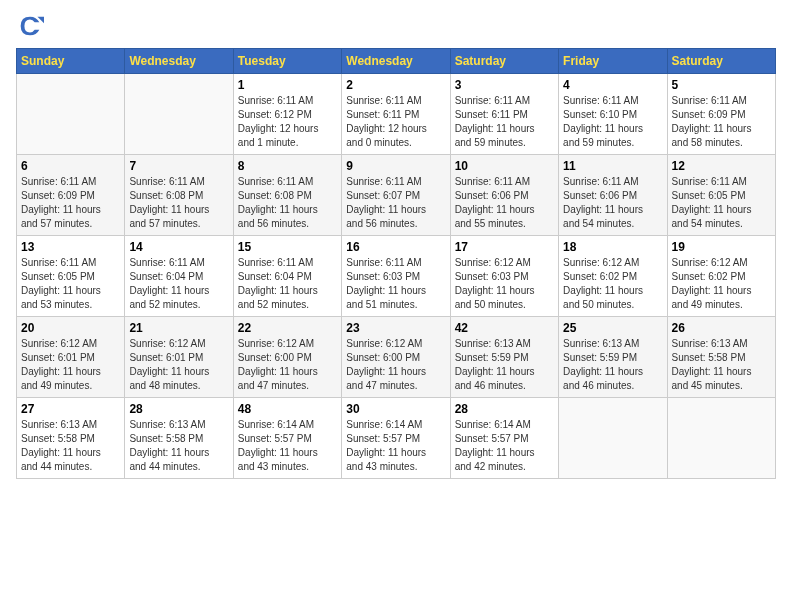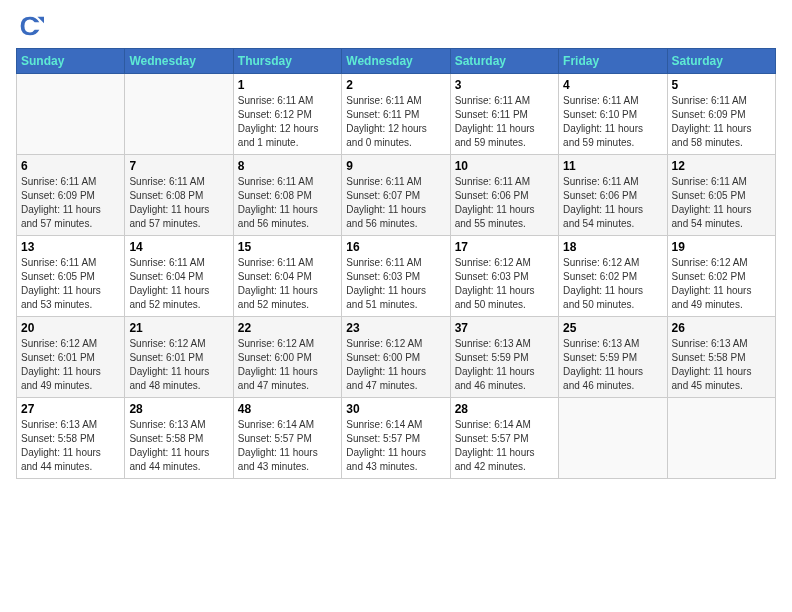--- a/index.html
+++ b/index.html
@@ -51,21 +51,21 @@
       color: #444;
       font-weight: normal;
     }
     table {
       width: 100%;
       border-collapse: collapse;
       font-size: 10.5px;
     }
     thead tr th {
       background-color: #3a6bbf;
-      color: #5eead4;
+      color: #fde047;
       padding: 5px 4px;
       text-align: left;
       font-size: 12px;
       font-weight: bold;
       border: 1px solid #2d5aa0;
     }
     tbody tr td {
       border: 1px solid #ccc;
       padding: 4px 4px;
       vertical-align: top;
@@ -109,21 +109,21 @@
       <h1></h1>
       <h2></h2>
     </div>
   </div>
 
   <table>
     <thead>
       <tr>
       <th>Sunday</th>
           <th>Wednesday</th>
-          <th>Thursday</th>
+          <th>Tuesday</th>
           <th>Wednesday</th>
           <th>Saturday</th>
           <th>Friday</th>
           <th>Saturday</th>
         </tr>
     </thead>
     <tbody>
     <tr>
           <td class="empty-cell"></td>
           <td class="empty-cell"></td>
@@ -288,21 +288,21 @@
 and 47 minutes.</div>
           </td>
           <td>
             <div class="day-number">23</div>
             <div class="day-info" style="white-space: pre-line;">Sunrise: 6:12 AM
 Sunset: 6:00 PM
 Daylight: 11 hours
 and 47 minutes.</div>
           </td>
           <td>
-            <div class="day-number">37</div>
+            <div class="day-number">42</div>
             <div class="day-info" style="white-space: pre-line;">Sunrise: 6:13 AM
 Sunset: 5:59 PM
 Daylight: 11 hours
 and 46 minutes.</div>
           </td>
           <td>
             <div class="day-number">25</div>
             <div class="day-info" style="white-space: pre-line;">Sunrise: 6:13 AM
 Sunset: 5:59 PM
 Daylight: 11 hours

